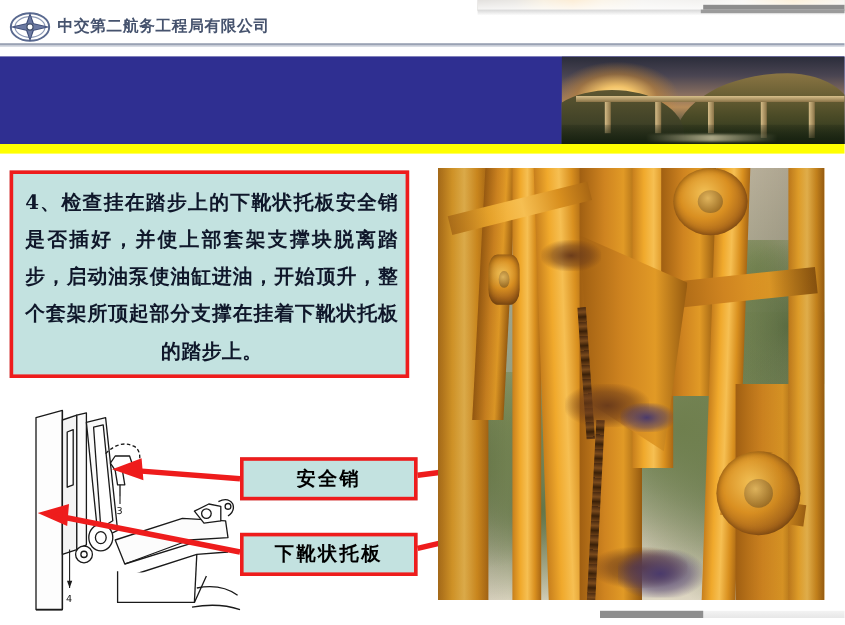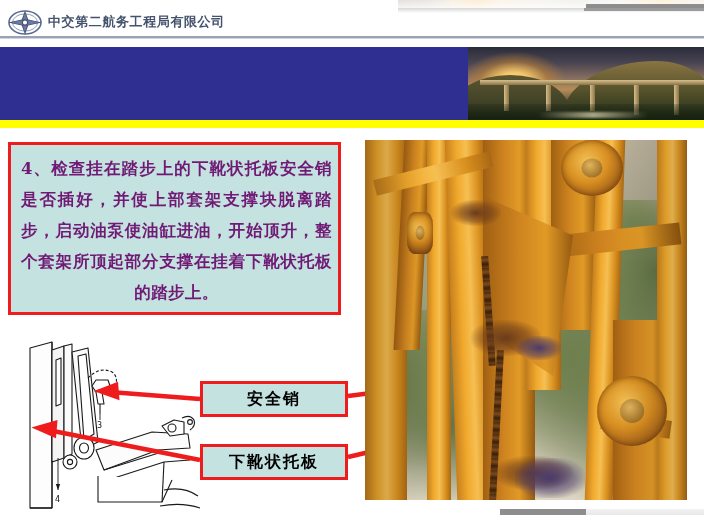--- a/index.html
+++ b/index.html
@@ -54,21 +54,21 @@
     background:linear-gradient(90deg,rgba(240,230,190,.0),rgba(245,235,195,.65),rgba(240,230,190,.0));filter:blur(1px);}
 
   
   .yellow-bar{position:absolute;left:0;top:120px;width:704px;height:8px;background:#ffff00;}
 
   
   .instr-box{position:absolute;left:8px;top:142px;width:333px;height:173px;
     background:#c3e2e0;border:3px solid #ee1c1c;box-sizing:border-box;}
   .instr-text{position:absolute;left:10px;top:8px;width:311px;
     font-family:"DejaVu Serif","Liberation Serif",serif;
-    font-size:16.5px;font-weight:bold;color:#701a75;line-height:31px;
+    font-size:16.5px;font-weight:bold;color:#0f172a;line-height:31px;
     text-align:justify;text-align-last:center;letter-spacing:.4px;}
 
   
   .diagram{position:absolute;left:12px;top:330px;width:215px;height:182px;}
   .diagram svg{display:block;}
 
   
   .callout{position:absolute;background:#c3e2e0;border:3px solid #ee1c1c;box-sizing:border-box;
     display:flex;align-items:center;justify-content:center;
     font-family:"DejaVu Serif","Liberation Serif",serif;

